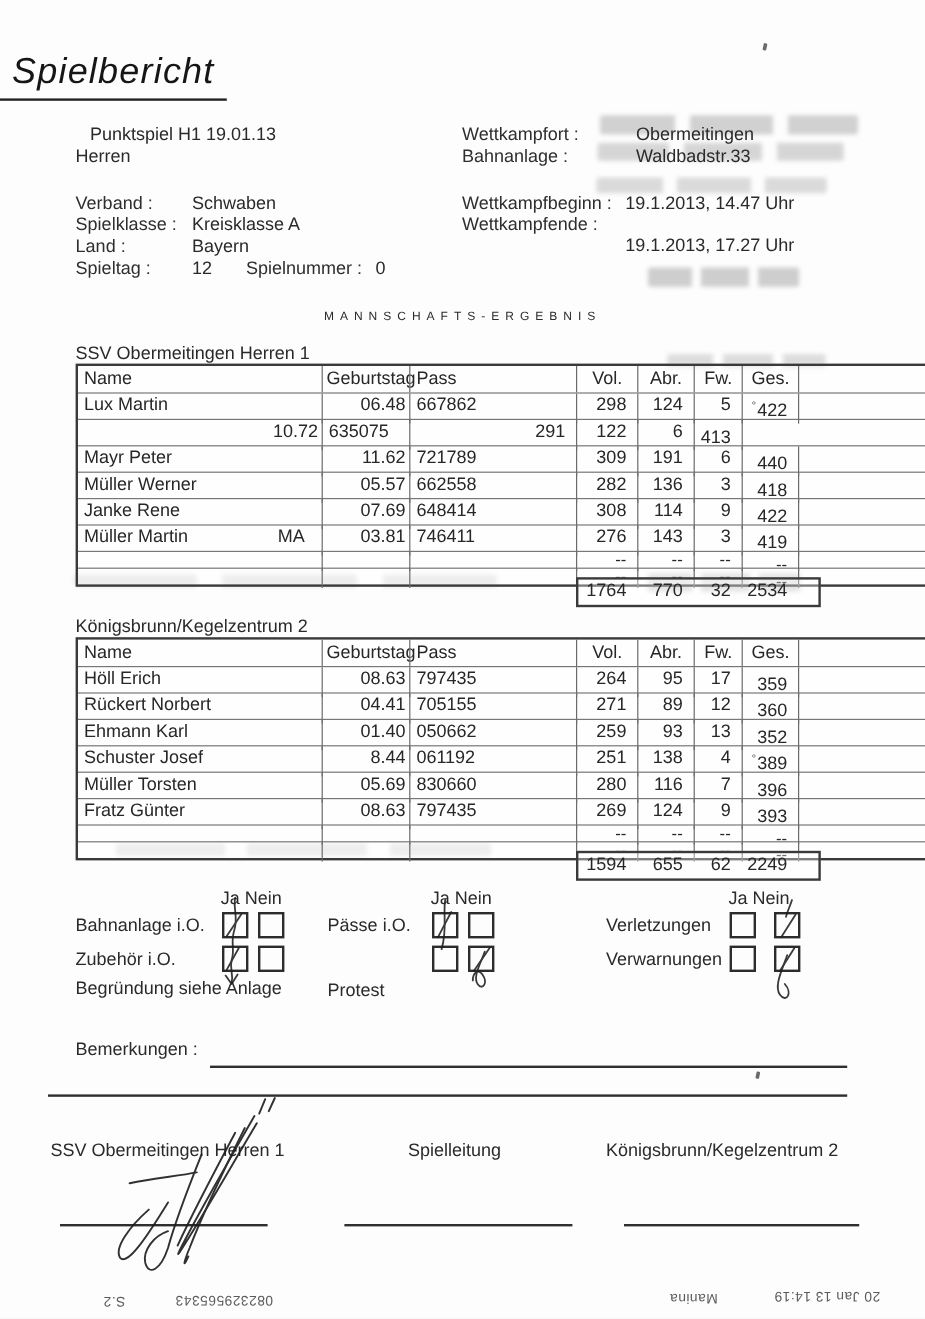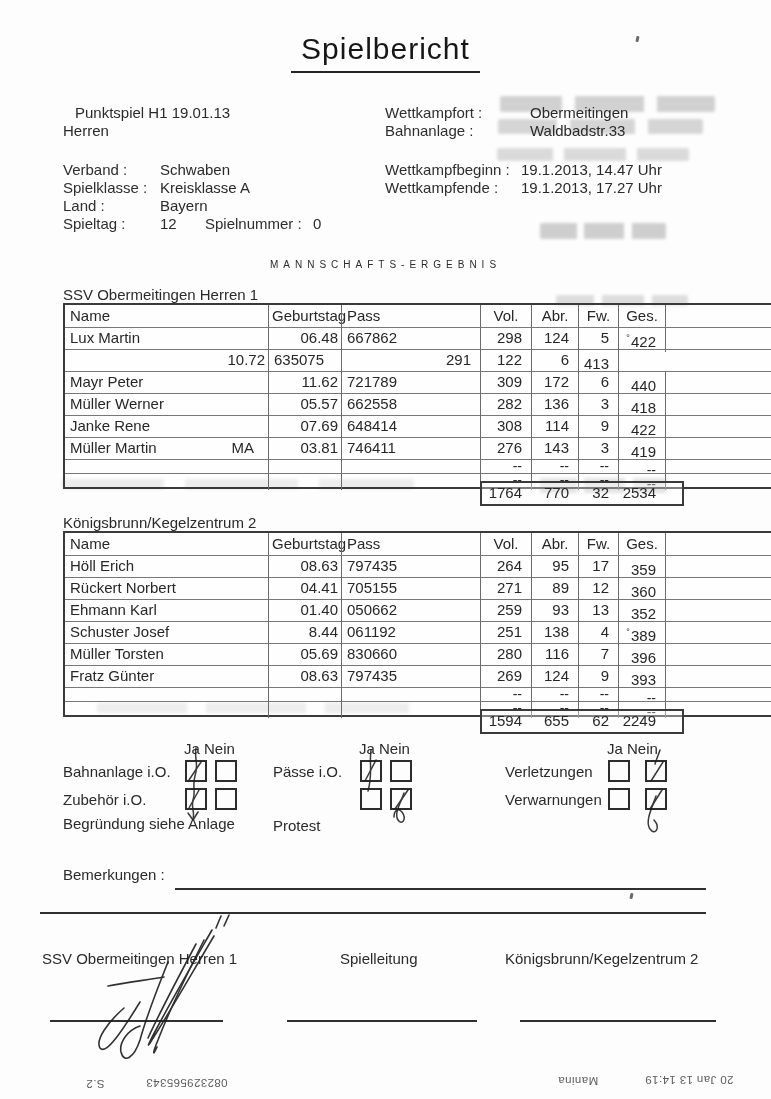--- a/index.html
+++ b/index.html
@@ -2,21 +2,21 @@
 <html><head>
 <meta charset="utf-8">
 <style>
   html,body{margin:0;padding:0;background:#e9e9e9;}
   .page{position:relative;width:771px;height:1099px;background:#fdfdfd;overflow:hidden;
         font-family:"Liberation Sans",sans-serif;color:#222;}
   .abs{position:absolute;}
   .t15{font-size:15px;line-height:18px;white-space:nowrap;color:#2a2a2a;}
   .lbl{color:#2e2e2e;}
   
-  .title-wrap{left:0;right:0;top:32px;text-align:center;}
+  .title-wrap{left:0;right:0;top:43px;text-align:left;font-style:italic;}
   .title-wrap .ttl{display:inline-block;font-size:30px;letter-spacing:1px;color:#161616;
         border-bottom:2px solid #242424;padding:0 10px 5px;}
   
   .sec{left:0;right:0;top:259px;text-align:center;font-size:10px;letter-spacing:5px;color:#2a2a2a;}
   
   .ktbl{left:63px;width:746px;border:2px solid #3a3a3a;box-sizing:border-box;background:rgba(255,255,255,.35);}
   .trow{display:grid;grid-template-columns:203px 73px 139px 51px 47px 40px 47px 1fr;height:21px;}
   .trow.head{height:22px;}
   .tbody .trow{border-top:1px solid #777;}
   .tbody .trow:nth-child(7),.tbody .trow:nth-child(8){height:13px;}
@@ -82,21 +82,21 @@
   <div class="abs t15 lbl" style="left:63px;top:197px">Land :</div>
   <div class="abs t15" style="left:160px;top:197px">Bayern</div>
   <div class="abs t15 lbl" style="left:63px;top:215px">Spieltag :</div>
   <div class="abs t15" style="left:160px;top:215px">12</div>
   <div class="abs t15 lbl" style="left:205px;top:215px">Spielnummer :</div>
   <div class="abs t15" style="left:313px;top:215px">0</div>
 
   <div class="abs t15 lbl" style="left:385px;top:161px">Wettkampfbeginn :</div>
   <div class="abs t15" style="left:521px;top:161px">19.1.2013,  14.47 Uhr</div>
   <div class="abs t15 lbl" style="left:385px;top:179px">Wettkampfende :</div>
-  <div class="abs t15" style="left:521px;top:179px">19.1.2013,  17.27 Uhr</div>
+  <div class="abs t15" style="left:521px;top:196px">19.1.2013,  17.27 Uhr</div>
 
   <div class="abs sec">MANNSCHAFTS-ERGEBNIS</div>
 
   <div class="abs t15" style="left:63px;top:286px">SSV Obermeitingen Herren 1</div>
   <div class="abs ktbl" style="top:303px">
     <div class="trow head">
       <div class="td name">Name</div>
       <div class="td" style="padding-left:3px">Geburtstag</div>
       <div class="td pass">Pass</div>
       <div class="td chead">Vol.</div>
@@ -131,21 +131,21 @@
   </div>
 
   <div class="trow">
     <div class="td name">
             <span>Mayr Peter</span>
             <span class="ma"></span>
           </div>
     <div class="td geb">11.62</div>
     <div class="td pass">721789</div>
     <div class="td num">309</div>
-    <div class="td num">172</div>
+    <div class="td num">191</div>
     <div class="td num">6</div>
     <div class="td num"><span class="mark"></span><span>440</span></div>
     <div class="td"></div>
   </div>
 
   <div class="trow">
     <div class="td name">
             <span>Müller Werner</span>
             <span class="ma"></span>
           </div>

